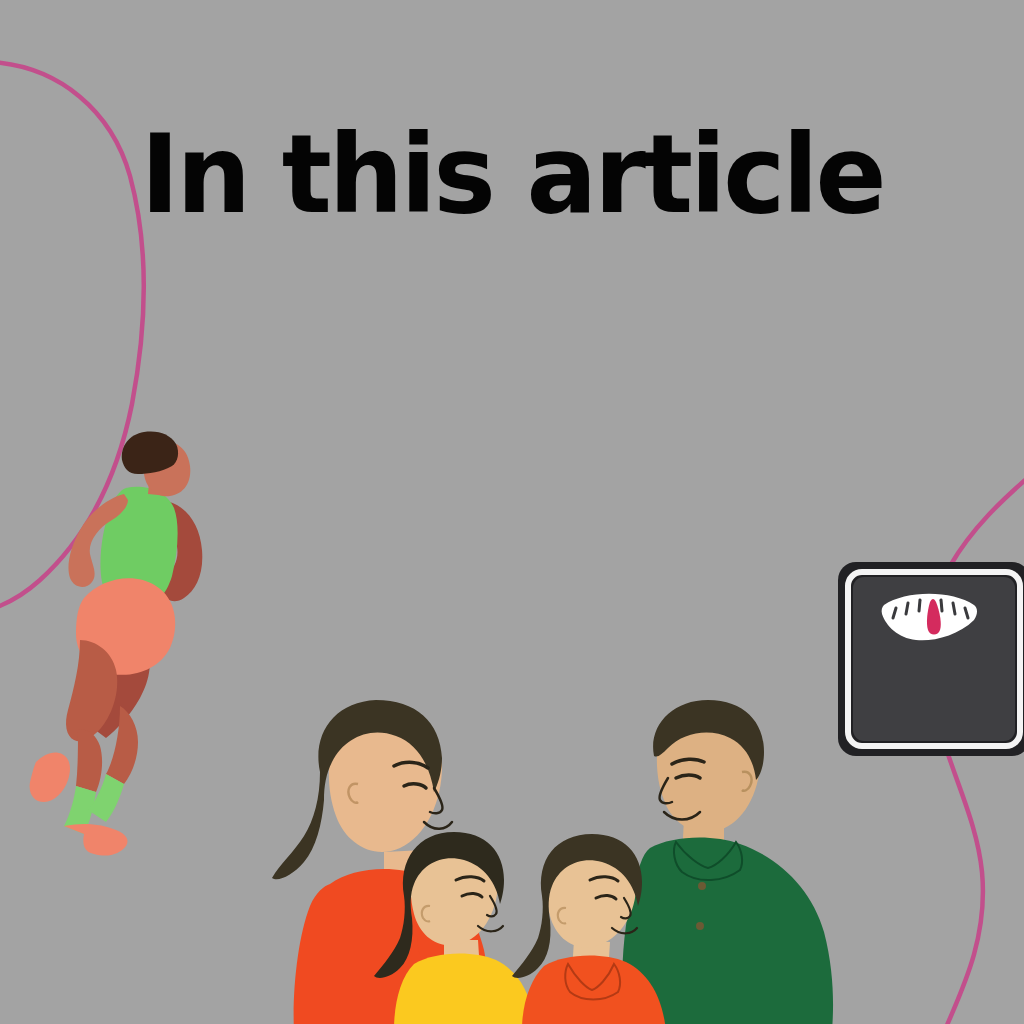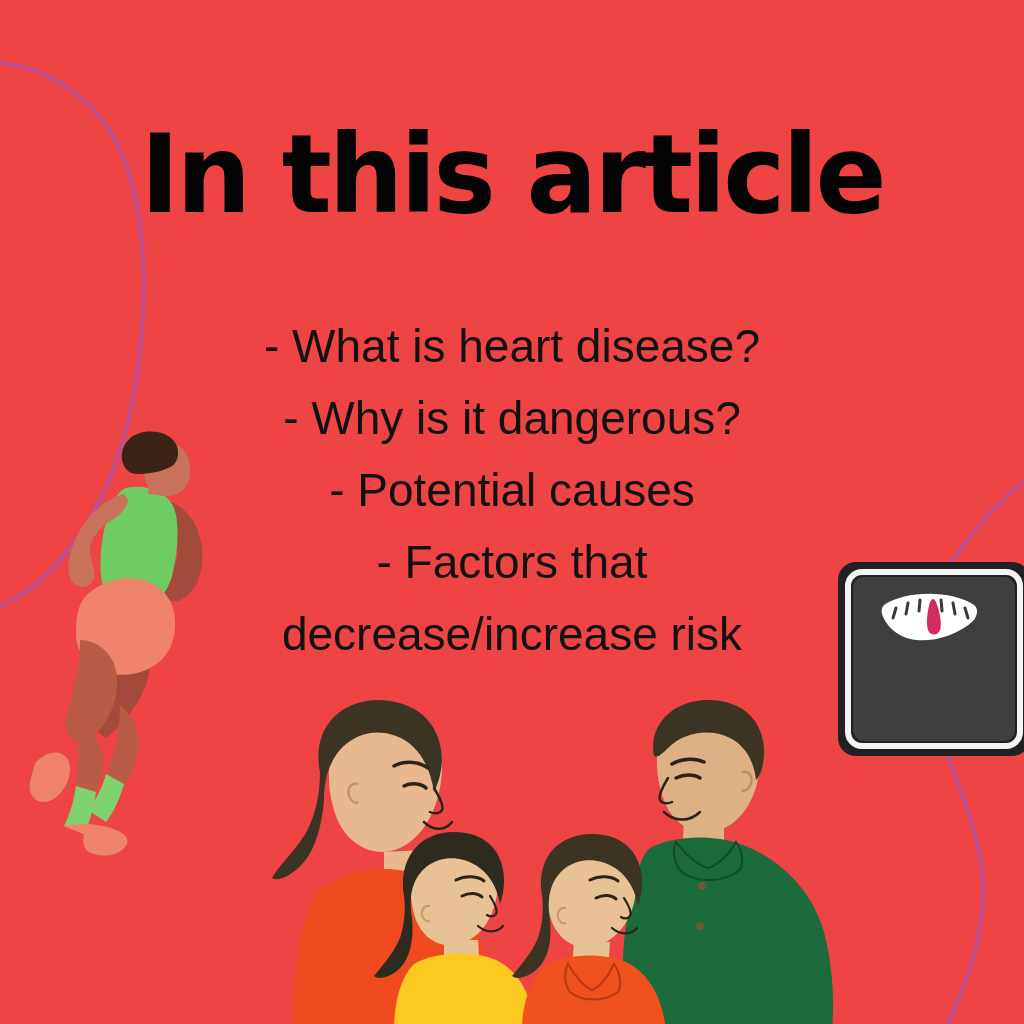--- a/index.html
+++ b/index.html
@@ -10,21 +10,21 @@
     width: 1024px;
     height: 1024px;
     overflow: hidden;
     font-family: "Liberation Sans", sans-serif;
   }
 
   #poster {
     position: relative;
     width: 1024px;
     height: 1024px;
-    background: #ef4444;
+    background: #a3a3a3;
     overflow: hidden;
   }
 
   
   .squiggle-layer {
     position: absolute;
     left: 0;
     top: 0;
     width: 1024px;
     height: 1024px;
@@ -103,27 +103,20 @@
 
   <svg class="squiggle-layer" viewBox="0 0 1024 1024" xmlns="http://www.w3.org/2000/svg">
 
     <path d="M -10 62 C 60 66 112 112 130 176 C 150 250 146 330 132 404 C 116 484 84 540 40 580 C 20 598 2 606 -12 610" fill="none" stroke="#c24f8c" stroke-width="4.5" stroke-linecap="round"></path>
 
     <path d="M 1032 474 C 1002 500 972 528 950 566 C 930 602 926 648 934 700 C 944 762 976 812 982 872 C 988 936 964 986 944 1032" fill="none" stroke="#c24f8c" stroke-width="4.5" stroke-linecap="round"></path>
   </svg>
 
   <div id="title">In this article</div>
 
-  <div id="article-list">
-    <span class="item">- What is heart disease?</span>
-    <span class="item">- Why is it dangerous?</span>
-    <span class="item">- Potential causes</span>
-    <span class="item">- Factors that</span>
-    <span class="item">decrease/increase risk</span>
-  </div>
 
   <div class="illus" id="runner-illustration">
     <svg viewBox="0 0 205 450" xmlns="http://www.w3.org/2000/svg">
 
       <path d="M 142 72 C 160 78 172 96 174 120 C 176 144 168 160 156 168 C 146 175 136 170 134 160 C 132 150 140 144 146 136 C 152 126 150 110 142 100 Z" fill="#a44a3c"></path>
 
       <path d="M 62 198 C 80 196 104 200 116 214 C 126 228 122 250 112 268 C 102 286 88 300 78 308 L 62 296 C 70 278 76 256 72 236 C 68 220 60 208 56 204 Z" fill="#a44a3c"></path>
 
       <path d="M 98 58 C 116 54 138 60 146 78 C 152 94 150 122 144 146 C 138 166 126 178 110 180 C 92 182 78 170 74 152 C 70 132 74 100 82 80 C 86 68 92 60 98 58 Z" fill="#6fcc63"></path>
 

